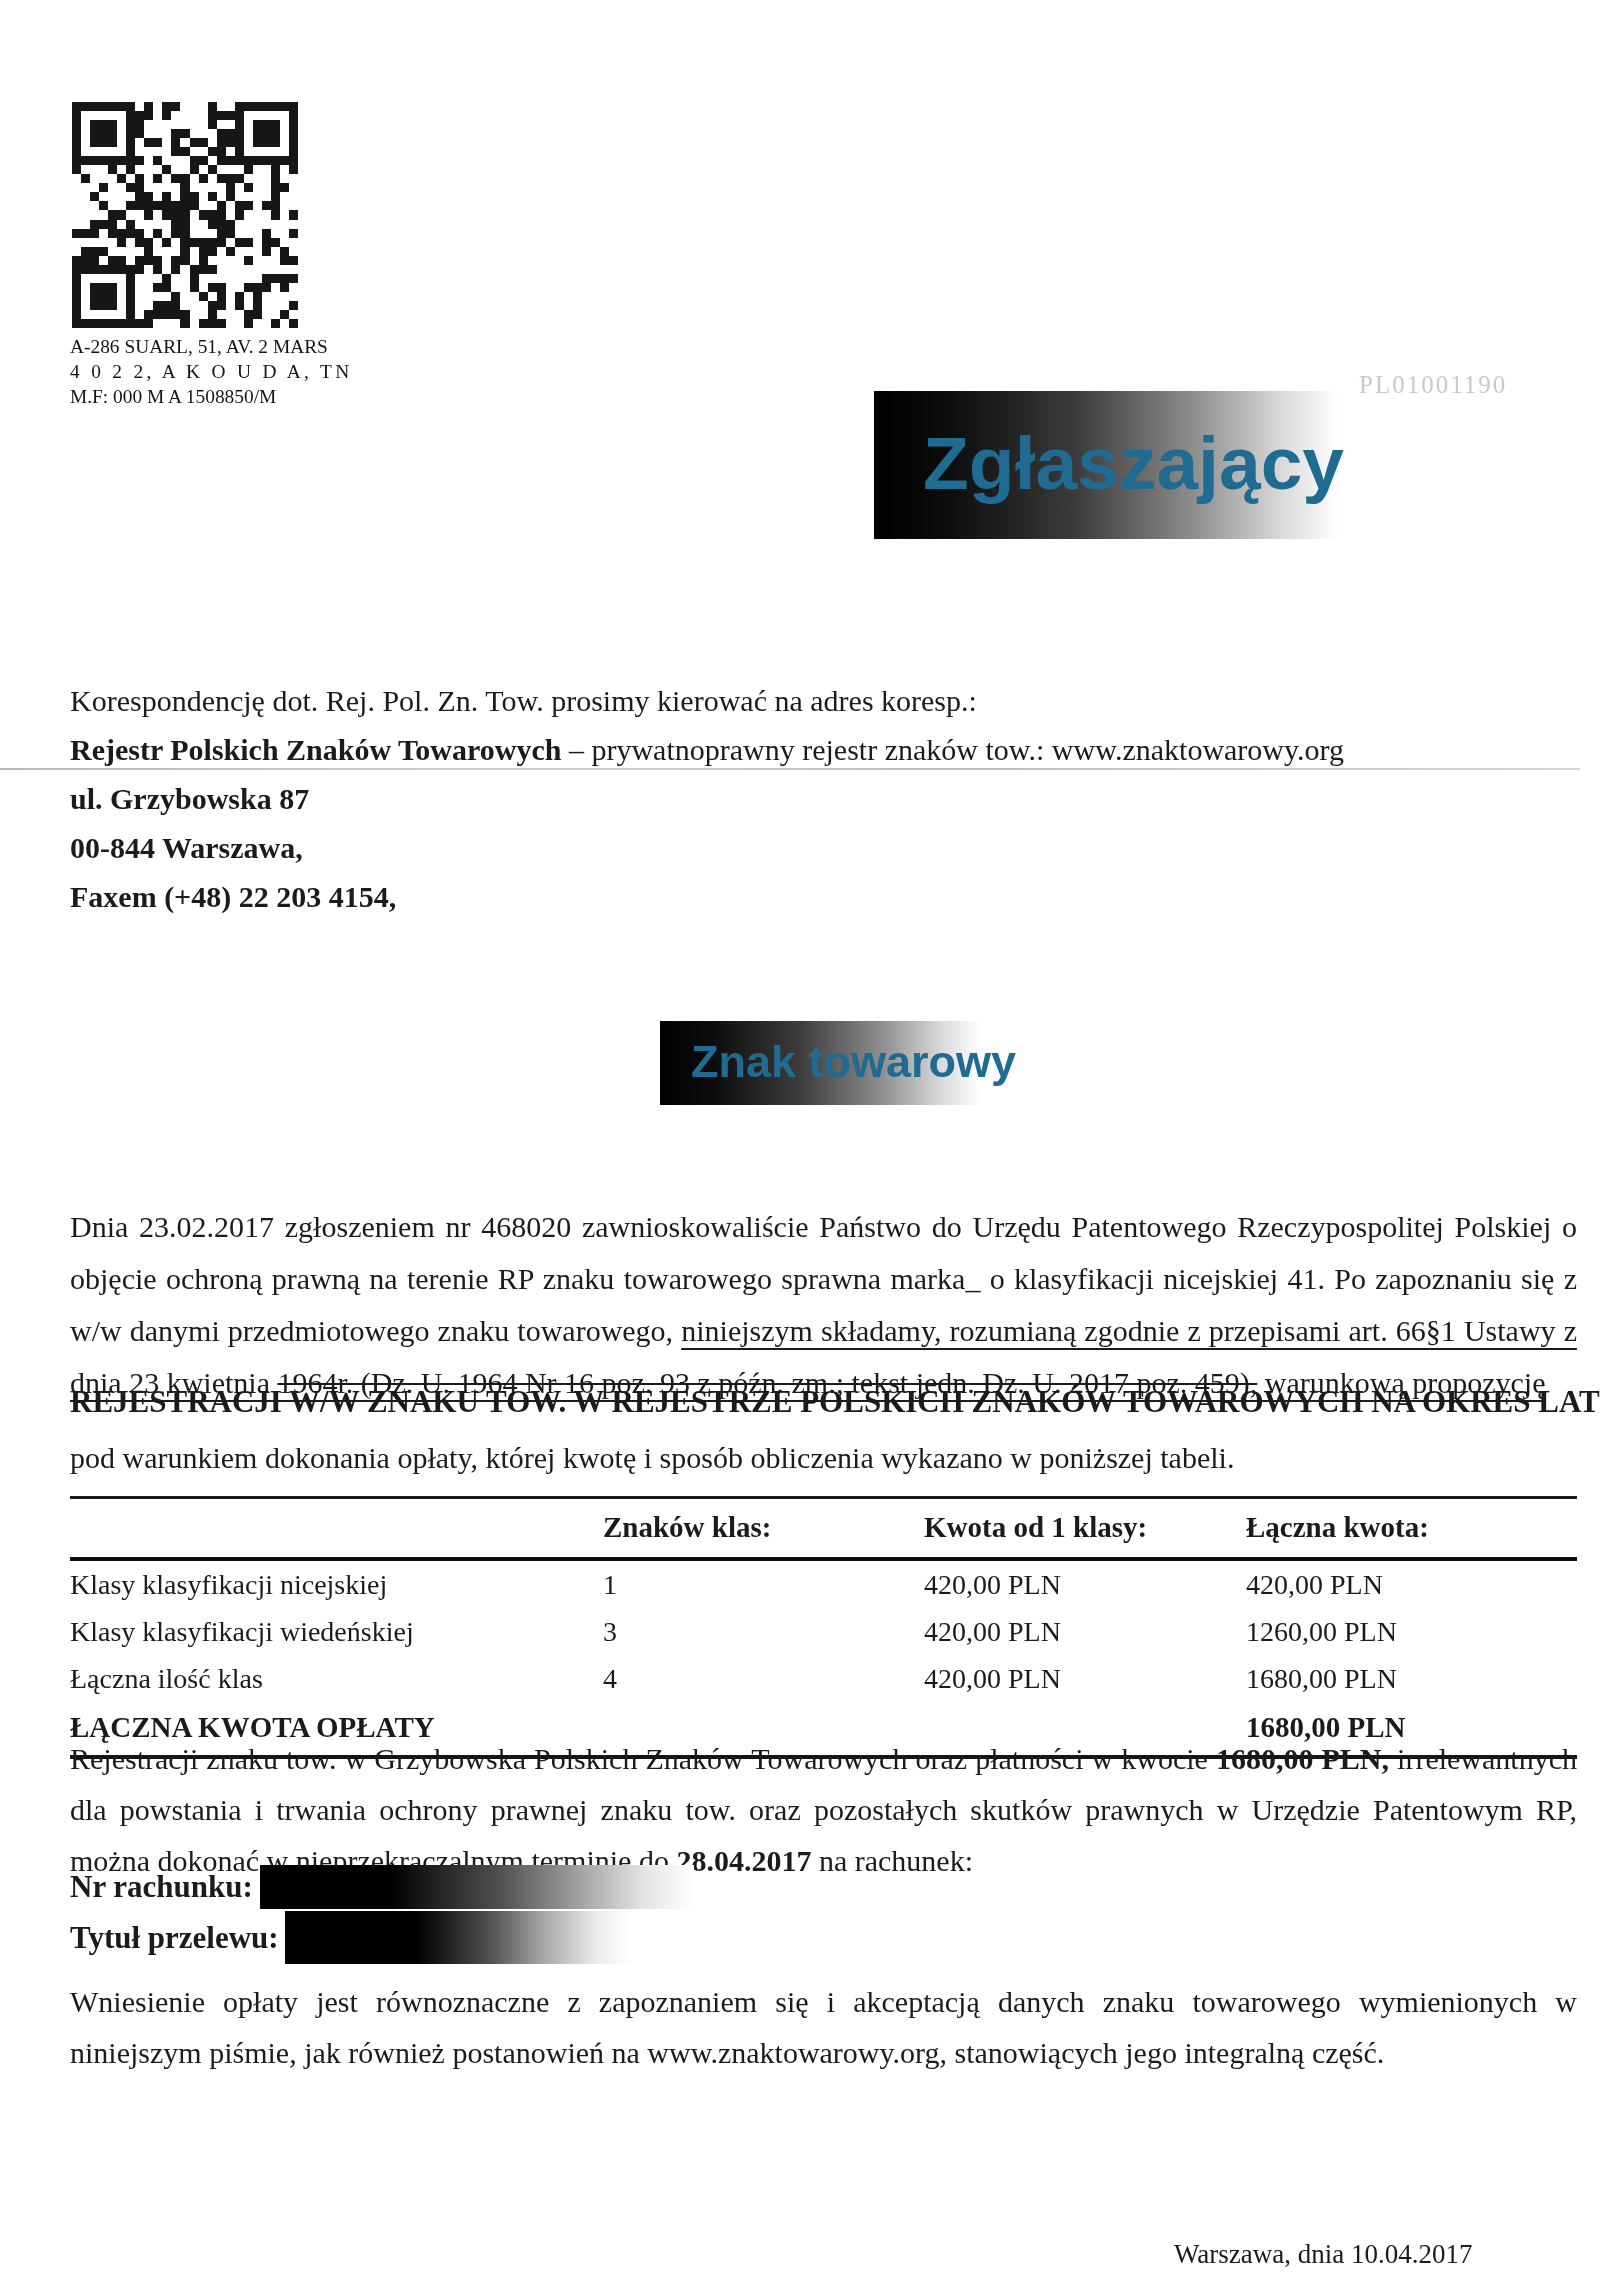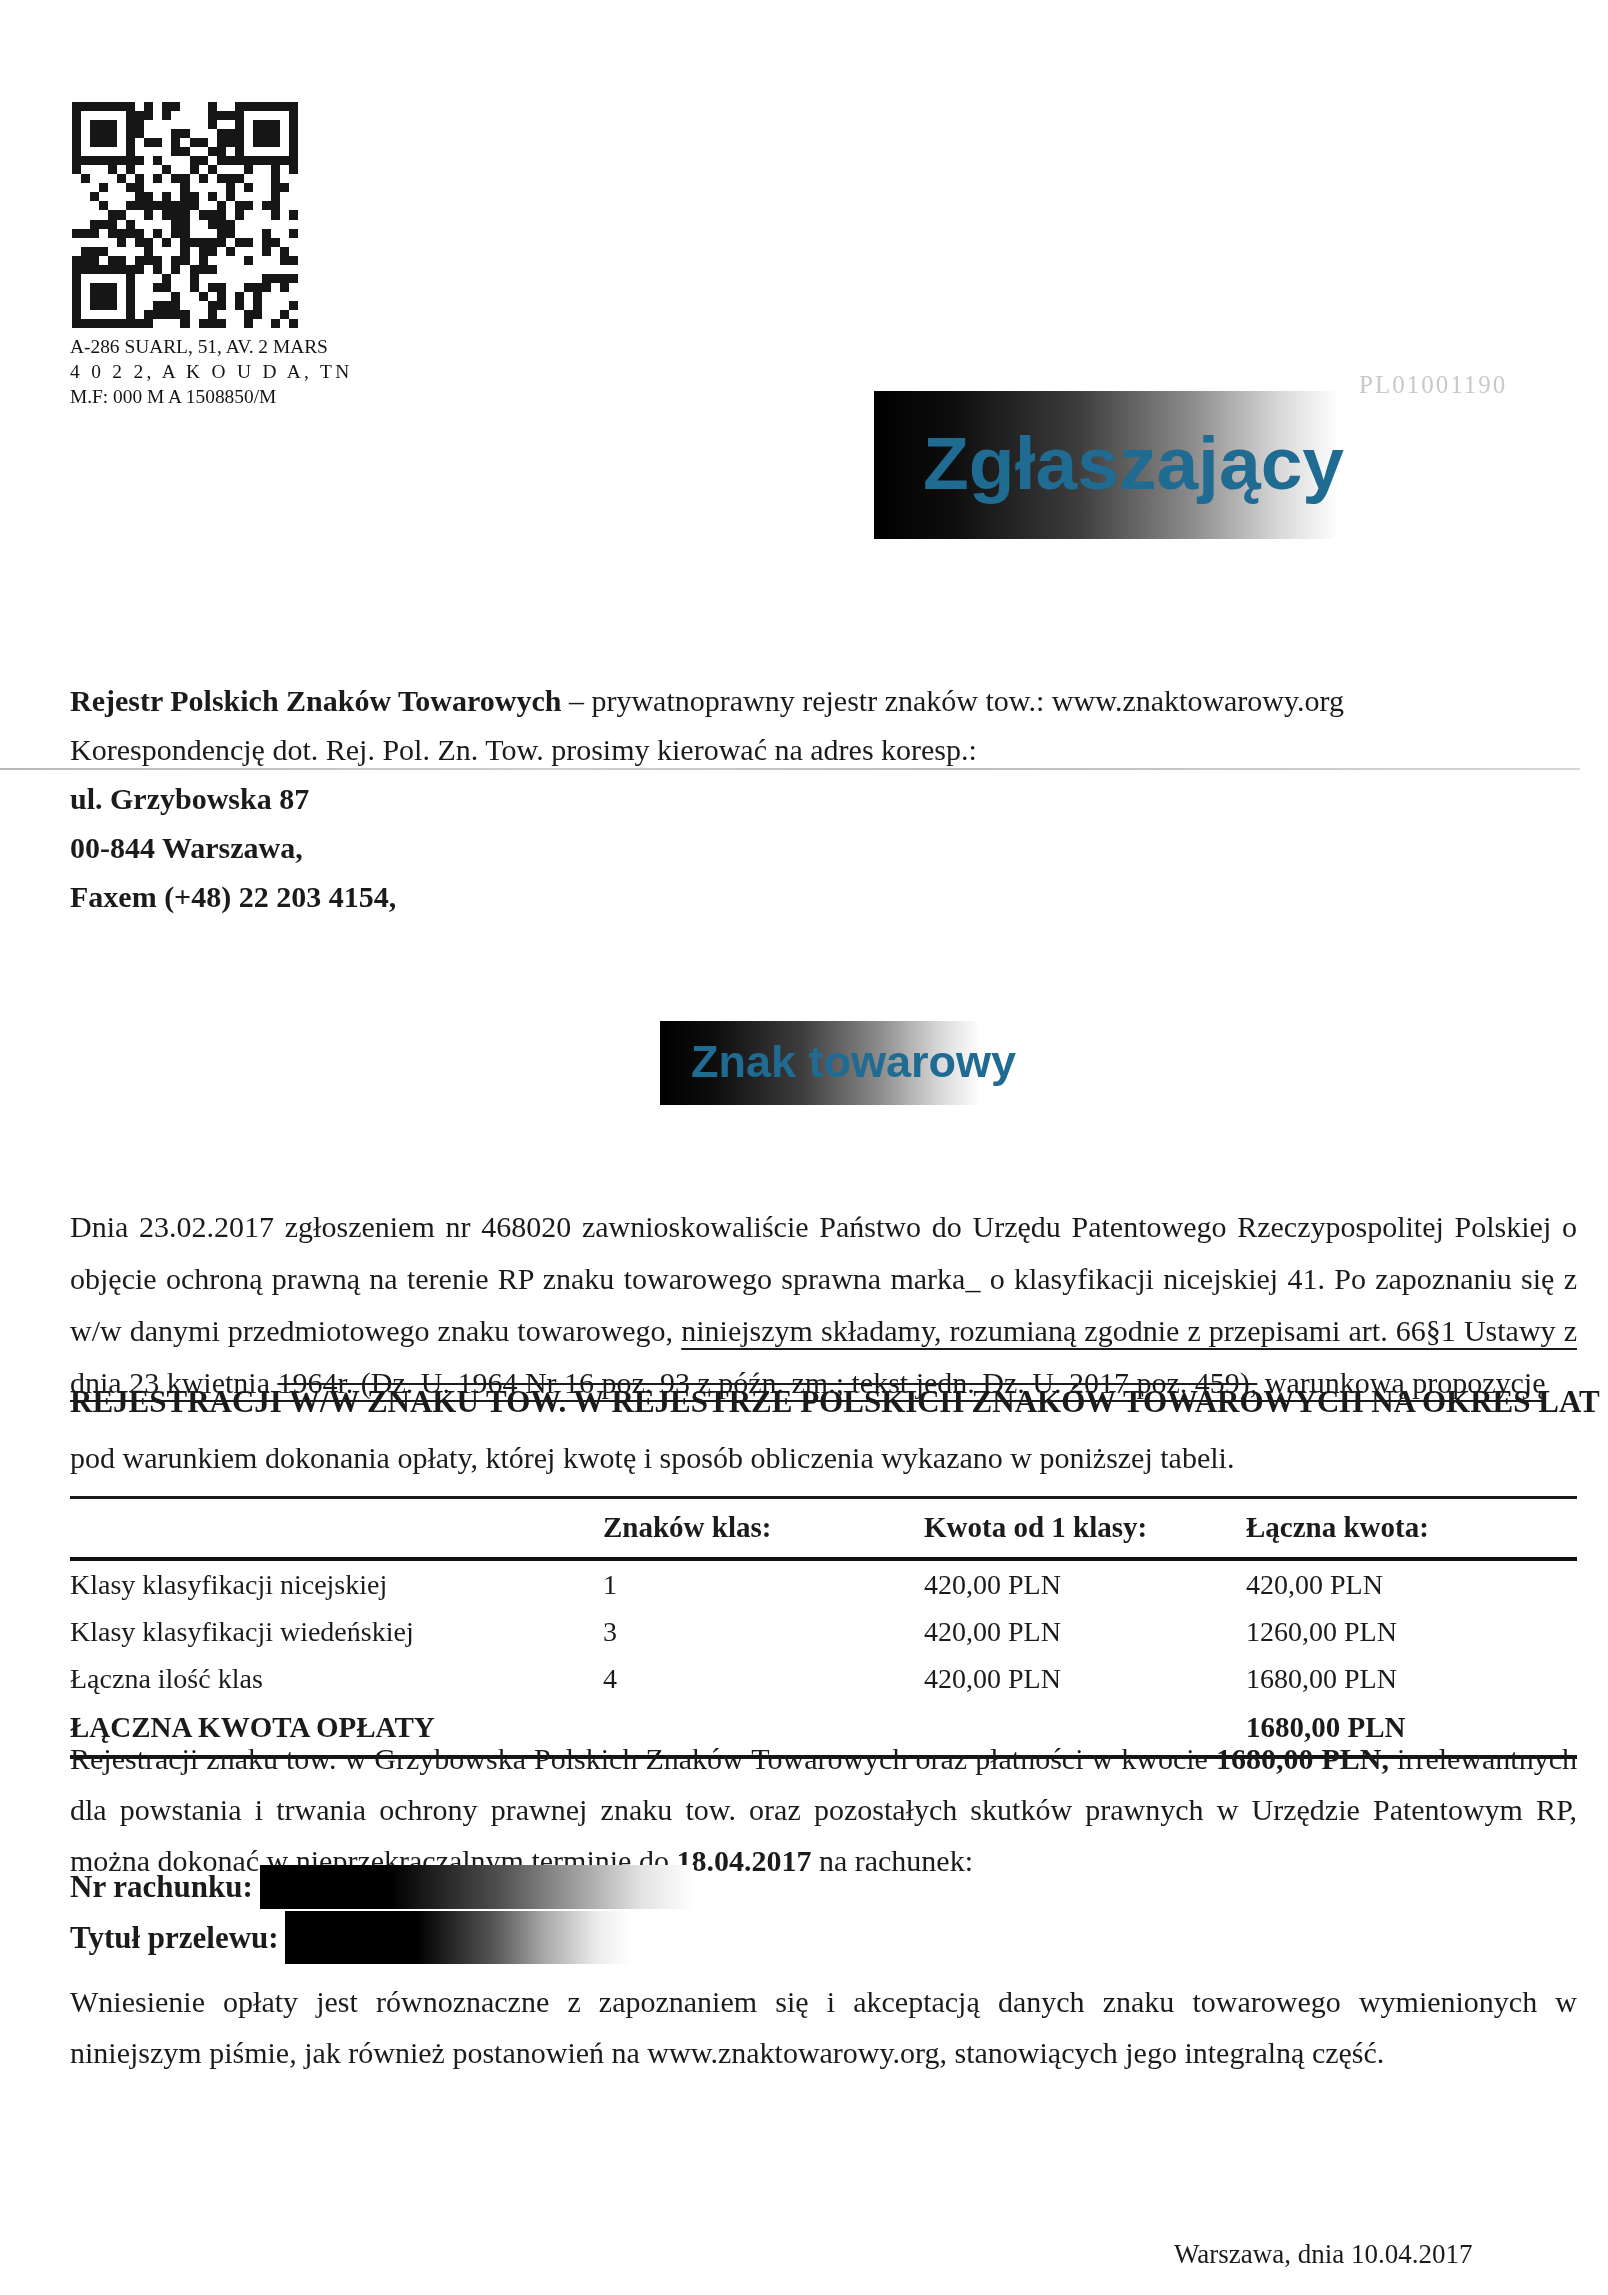--- a/index.html
+++ b/index.html
@@ -409,22 +409,22 @@
   </div>
 
   <div class="sender-id">PL01001190</div>
 
   <div class="banner banner-applicant">Zgłaszający</div>
   <div class="banner banner-trademark">Znak towarowy</div>
 
   <div class="seam seam-1"></div>
 
   <div class="registry">
+    <div>Korespondencję dot. Rej. Pol. Zn. Tow. prosimy kierować na adres koresp.:</div>
     <div><b>Rejestr Polskich Znaków Towarowych</b><span> – prywatnoprawny rejestr znaków tow.: www.znaktowarowy.org</span></div>
-    <div>Korespondencję dot. Rej. Pol. Zn. Tow. prosimy kierować na adres koresp.:</div>
     <div><b>ul. Grzybowska 87</b></div>
     <div><b>00-844 Warszawa,</b></div>
     <div><b>Faxem (+48) 22 203 4154,</b></div>
   </div>
 
   <div class="para para-1"><span>Dnia 23.02.2017 zgłoszeniem nr 468020 zawnioskowaliście Państwo do Urzędu Patentowego Rzeczypospolitej Polskiej o objęcie ochroną prawną na terenie RP znaku towarowego sprawna marka_ o klasyfikacji nicejskiej 41. Po zapoznaniu się z w/w danymi przedmiotowego znaku towarowego, </span><span class="u">niniejszym składamy, rozumianą zgodnie z przepisami art. 66§1 Ustawy z dnia 23 kwietnia </span><span class="us">1964r. (Dz. U. 1964 Nr 16 poz. 93 z późn. zm.; tekst jedn. Dz. U. 2017 poz. 459),</span><span class="u"> warunkową propozycję</span></div>
 
   <div class="reg-heading">REJESTRACJI W/W ZNAKU TOW. W REJESTRZE POLSKICH ZNAKÓW TOWAROWYCH NA OKRES LAT 10</div>
 
   <div class="condition">pod warunkiem dokonania opłaty, której kwotę i sposób obliczenia wykazano w poniższej tabeli.</div>
@@ -468,21 +468,21 @@
 
     <tr class="bold-row">
       <td class="c-label">ŁĄCZNA KWOTA OPŁATY</td>
       <td class="c-classes"></td>
       <td class="c-per"></td>
       <td class="c-total">1680,00 PLN</td>
     </tr>
   </tbody>
   </table>
 
-  <div class="para para-2"><span>Rejestracji znaku tow. w Grzybowska Polskich Znaków Towarowych oraz płatności w kwocie </span><b>1680,00 PLN,</b><span> irrelewantnych dla powstania i trwania ochrony prawnej znaku tow. oraz pozostałych skutków prawnych w Urzędzie Patentowym RP, można dokonać w nieprzekraczalnym terminie do </span><b>18.04.2017</b><span> na rachunek:</span></div>
+  <div class="para para-2"><span>Rejestracji znaku tow. w Grzybowska Polskich Znaków Towarowych oraz płatności w kwocie </span><b>1680,00 PLN,</b><span> irrelewantnych dla powstania i trwania ochrony prawnej znaku tow. oraz pozostałych skutków prawnych w Urzędzie Patentowym RP, można dokonać w nieprzekraczalnym terminie do </span><b>28.04.2017</b><span> na rachunek:</span></div>
 
   <div class="account-row row-account">
     <span class="lbl">Nr rachunku:</span>
     <span class="redaction"></span>
   </div>
   <div class="account-row row-title">
     <span class="lbl">Tytuł przelewu:</span>
     <span class="redaction"></span>
   </div>
 

